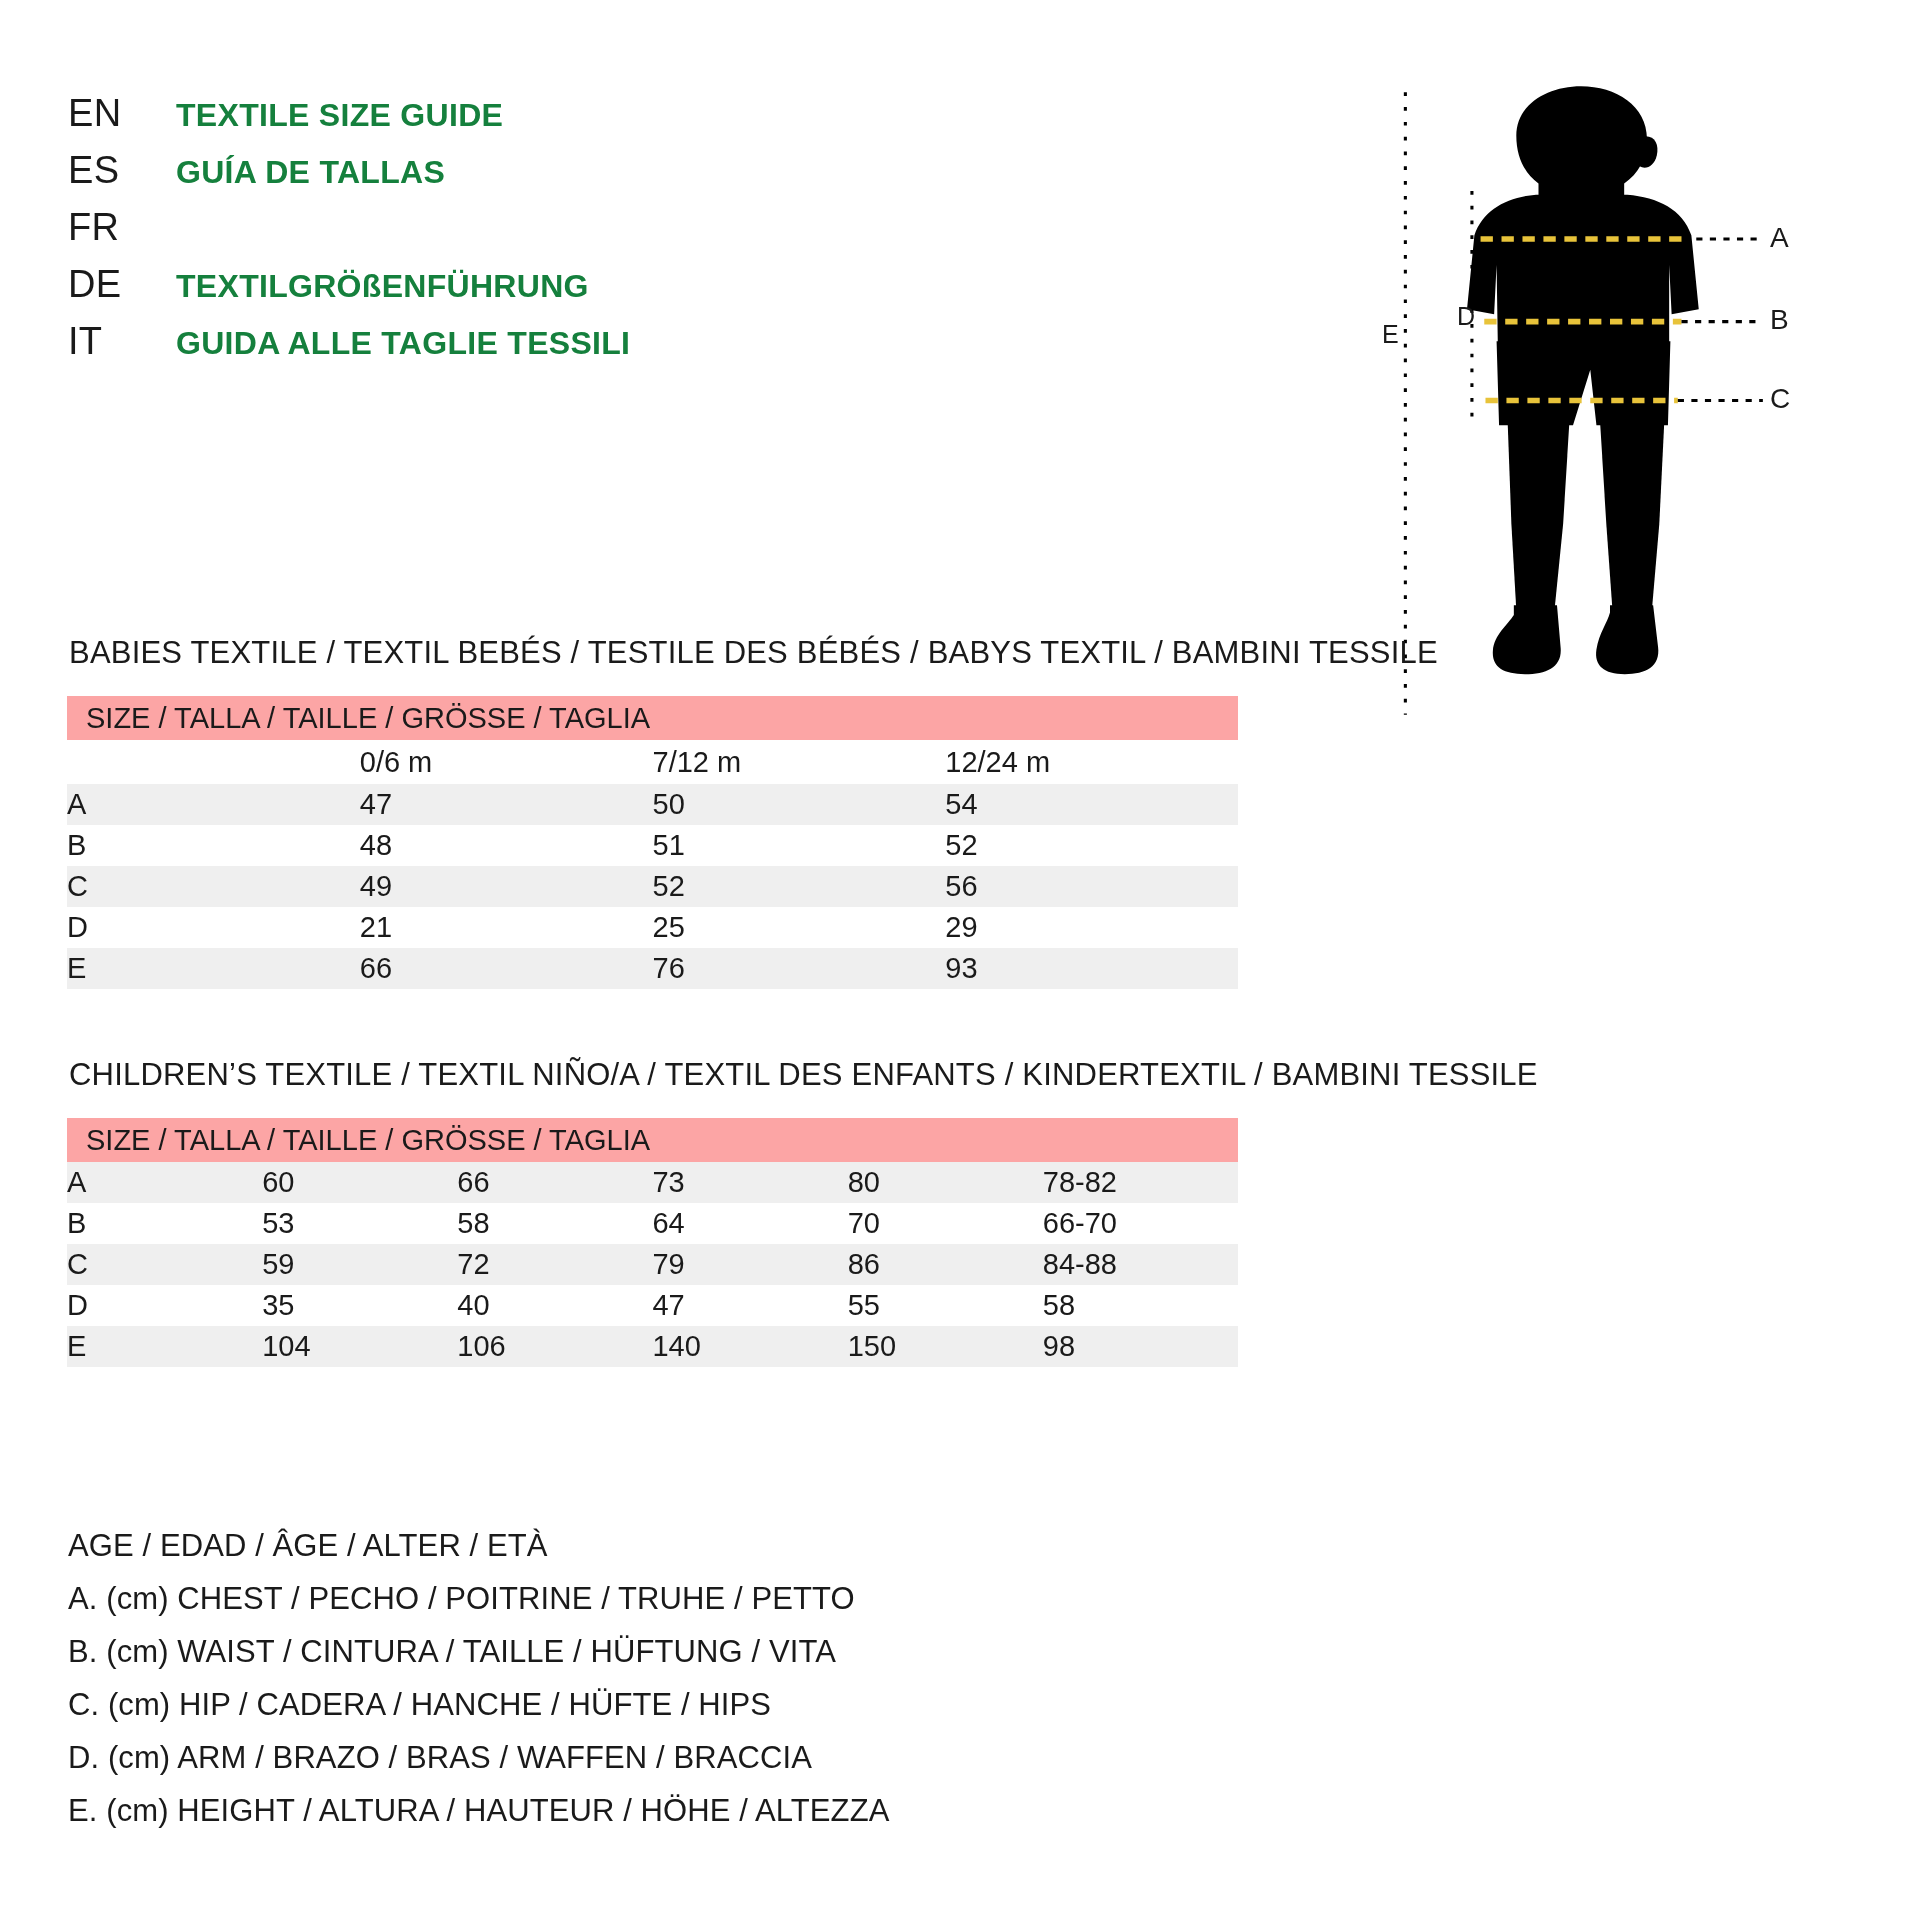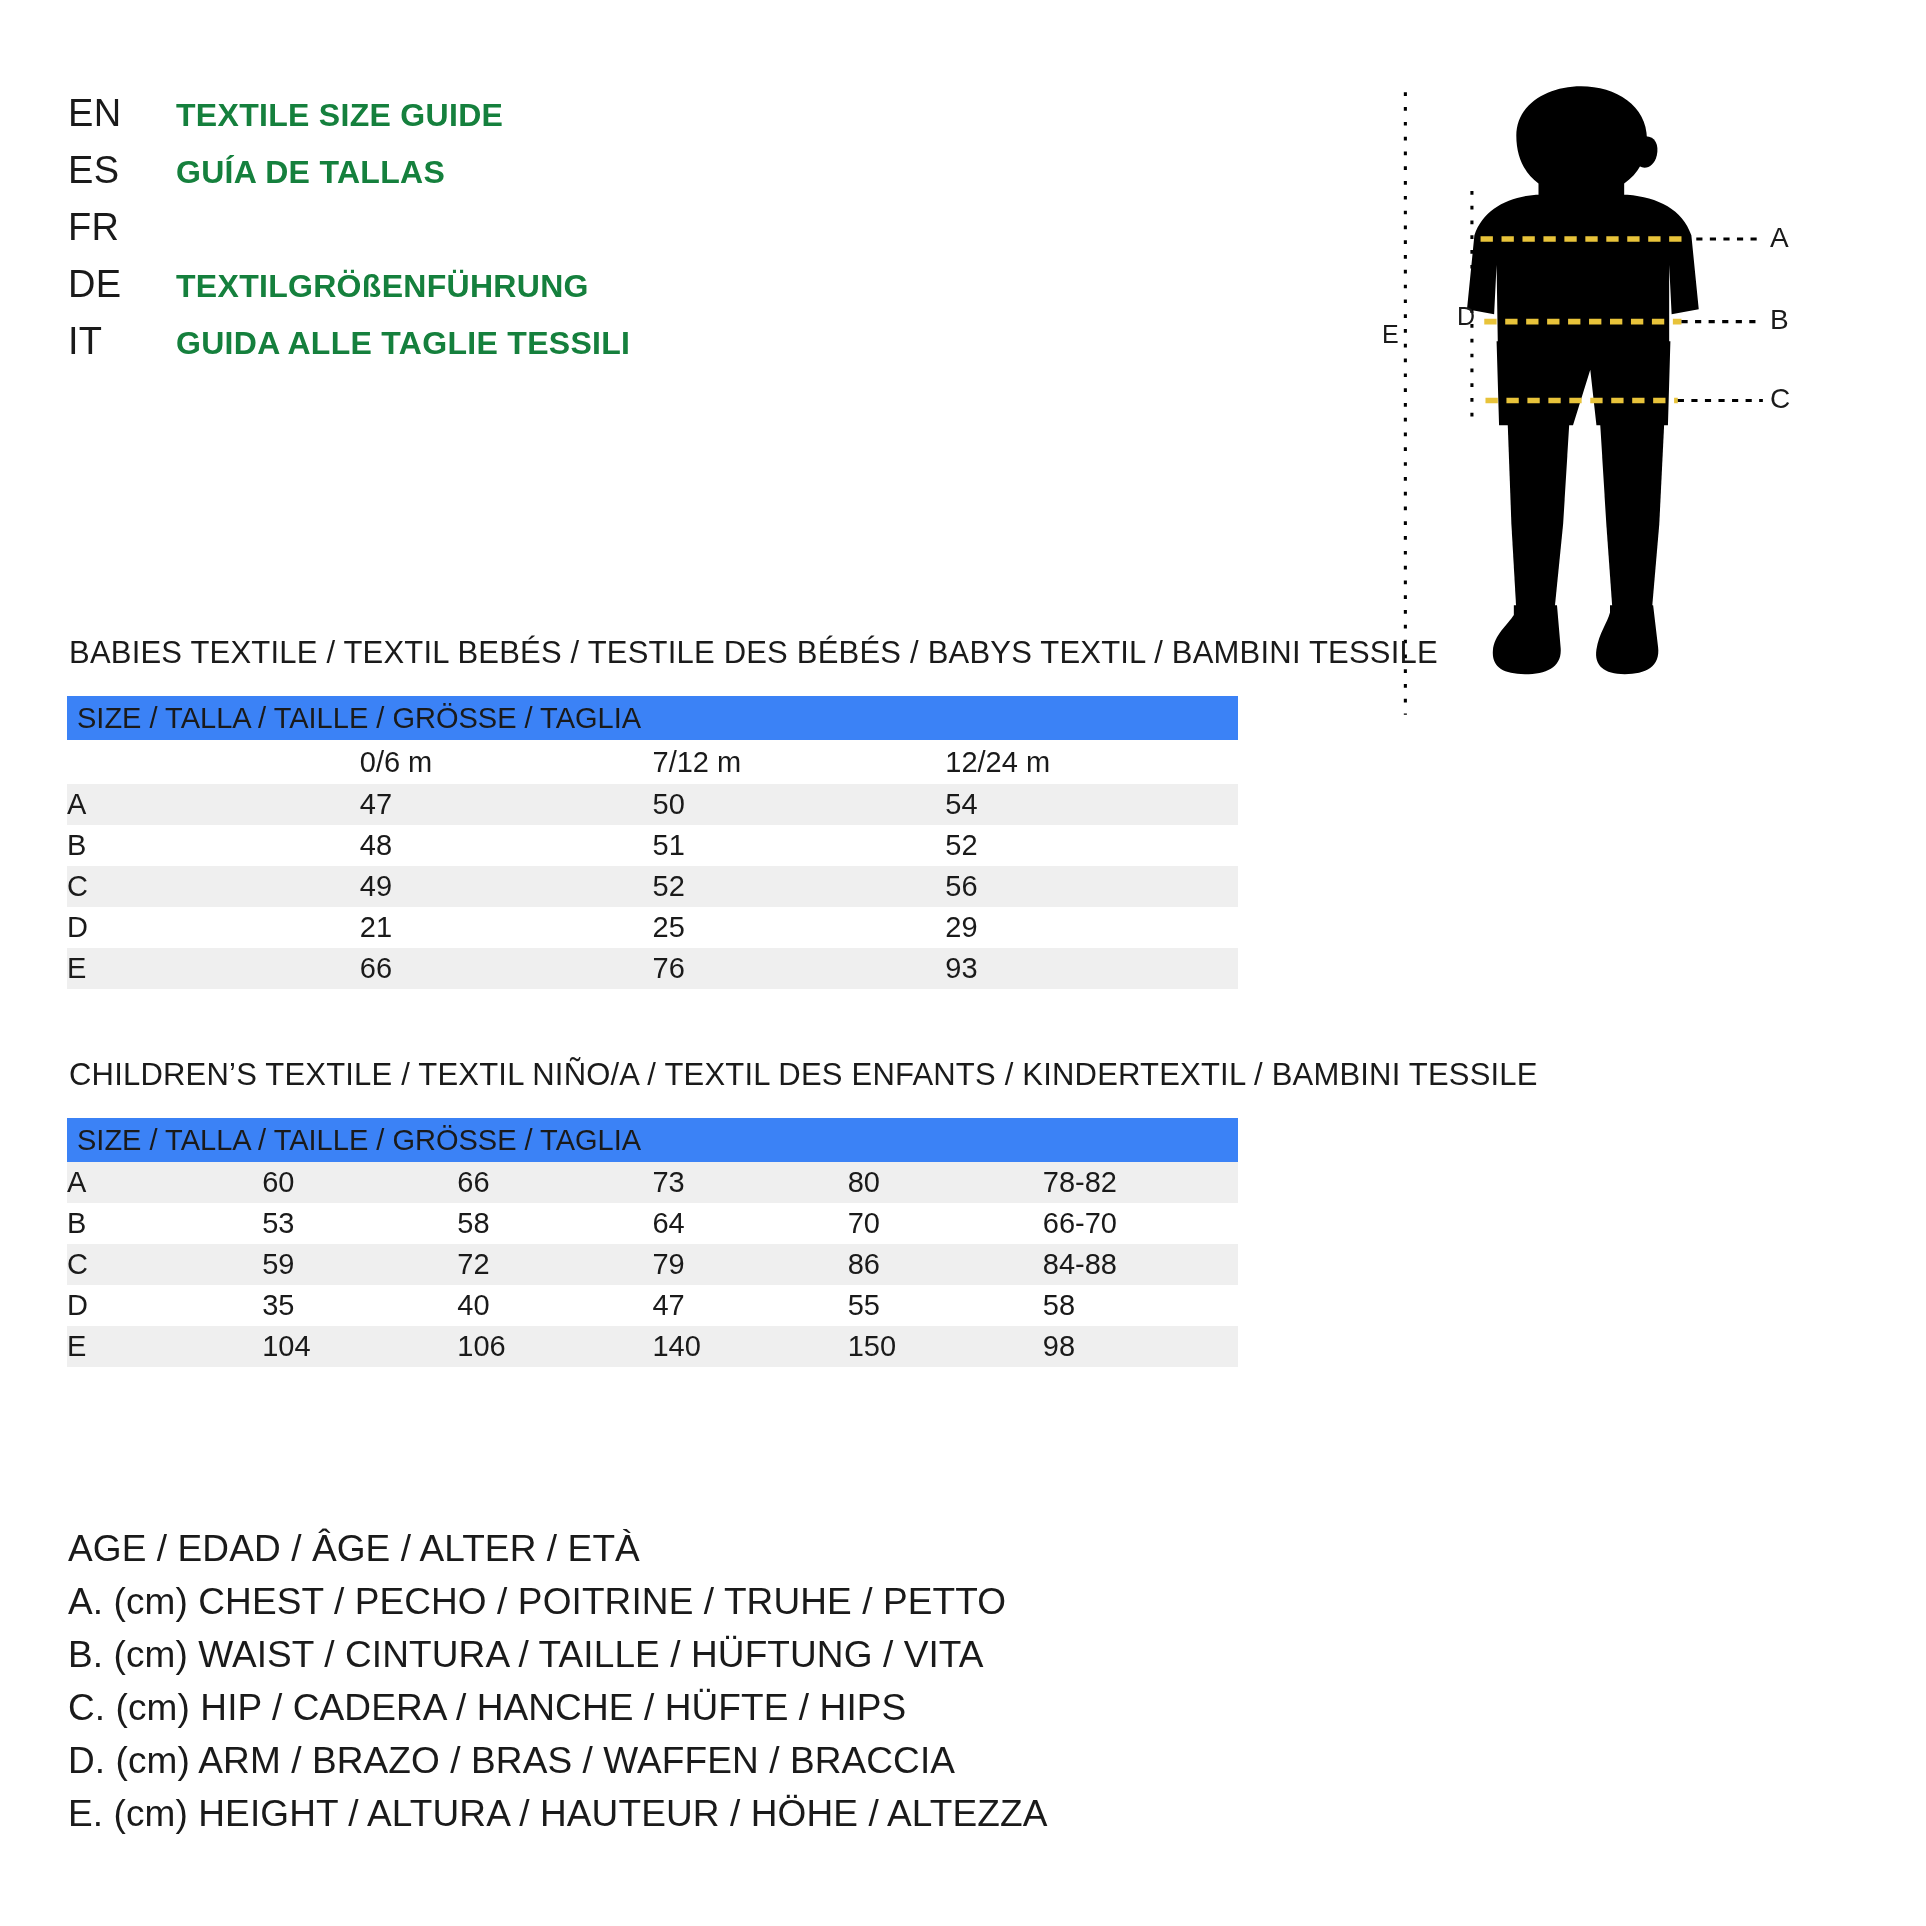--- a/index.html
+++ b/index.html
@@ -75,42 +75,42 @@
   #children-table { left: 67px; top: 1118px; width: 1171px; }
 
   .size-table th, .size-table td {
     text-align: left;
     font-weight: normal;
     padding: 0;
     height: 41px;
     vertical-align: middle;
   }
   .hdr-bar td {
-    background: #3b82f6;
+    background: #fca5a5;
     height: 44px;
     font-size: 29px;
-    padding-left: 10px;
+    padding-left: 19px;
   }
   .sub-row td { background: #ffffff; height: 44px; }
   .row-shaded td { background: #efefef; }
   .row-plain td { background: #ffffff; }
 
   .col-label { width: 65px; padding-left: 10px; }
   .col-val { width: 219px; }
   .pad-left { padding-left: 13.6px; }
 
   
   .legend {
     position: absolute;
     left: 68px;
     top: 1528px;
     width: 1232px;
   }
   .legend-row {
-    font-size: 37px;
+    font-size: 31px;
     letter-spacing: 0.1px;
     color: #1a1a1a;
     height: 53px;
     white-space: nowrap;
   }
 </style>
 </head>
 <body>
 
 <div class="lang-block">

